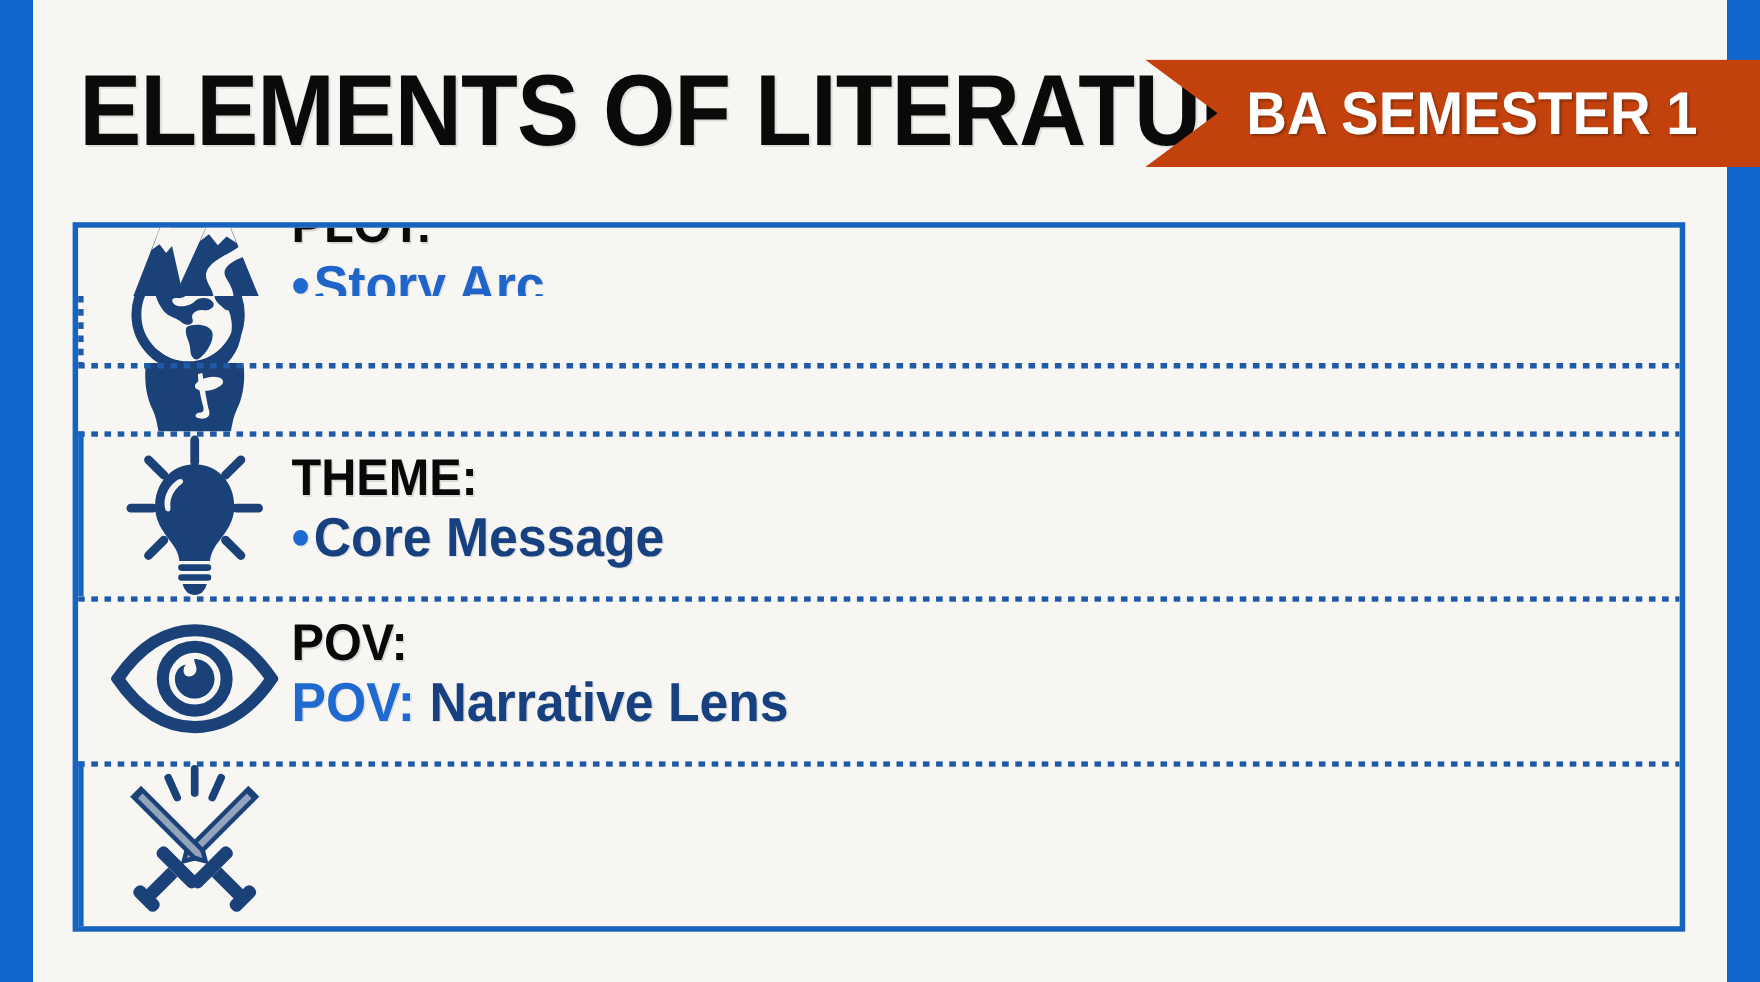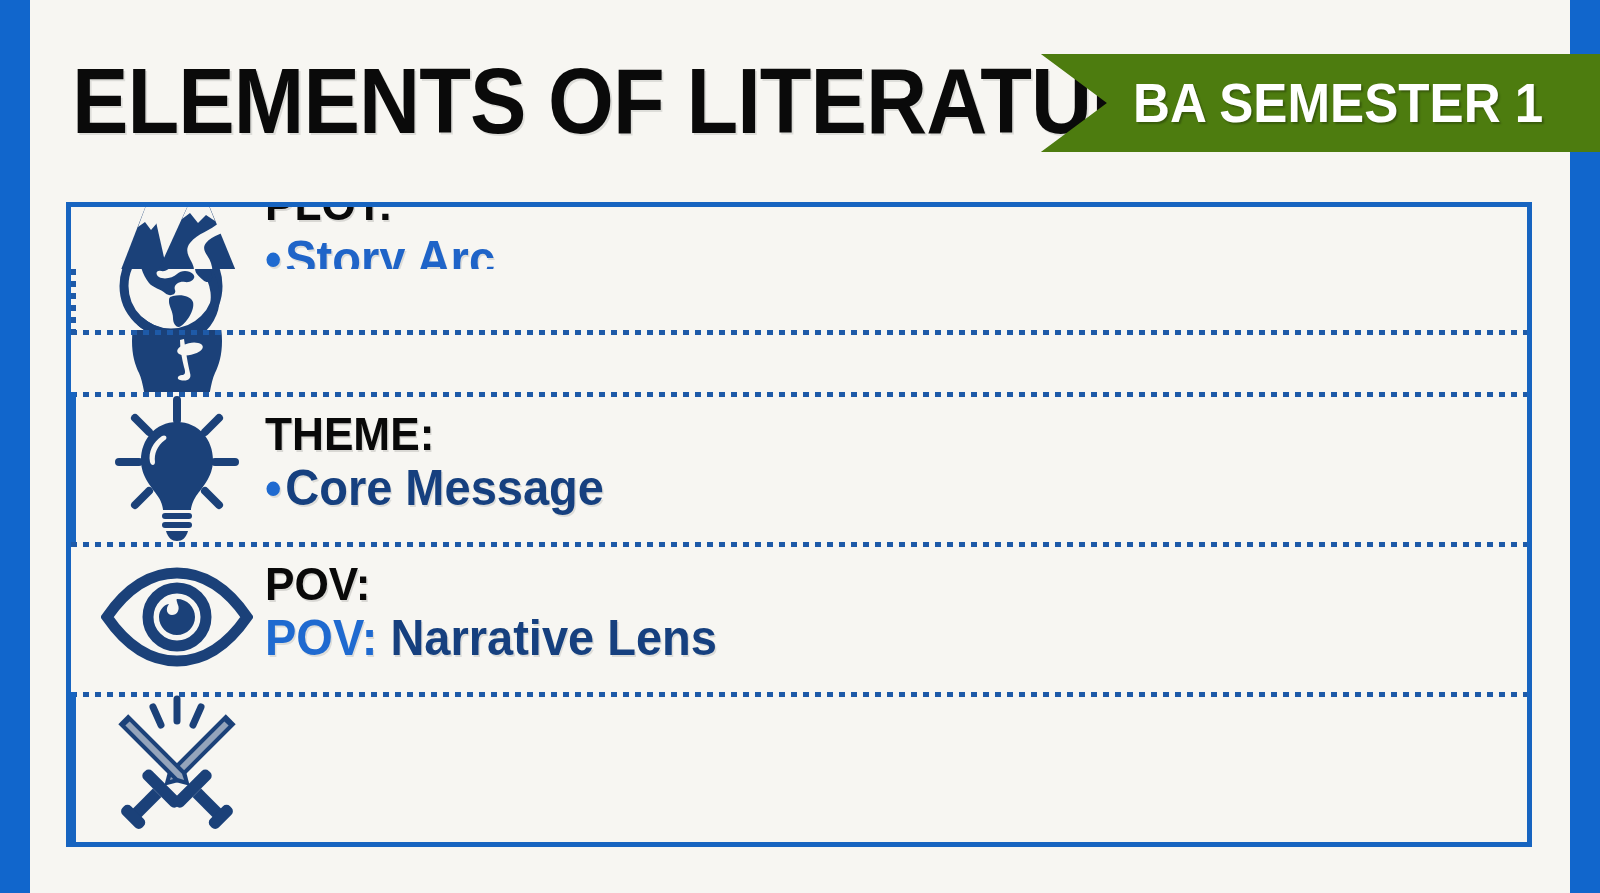--- a/index.html
+++ b/index.html
@@ -55,21 +55,21 @@
     text-shadow: 2px 2px 0 rgba(0,0,0,0.10);
   }
 
   
   .banner {
     position: absolute;
     right: 0;
     top: 6px;
     height: 98px;
     min-width: 500px;
-    background: #4d7c0f;
+    background: #c2410c;
     display: flex;
     align-items: center;
     justify-content: flex-start;
     padding-left: 92px;
     padding-right: 26px;
     clip-path: polygon(0 0, 100% 0, 100% 100%, 0 100%, 66px 50%);
     box-shadow: 0 3px 5px rgba(0,0,0,0.12);
   }
 
   .banner-label {

